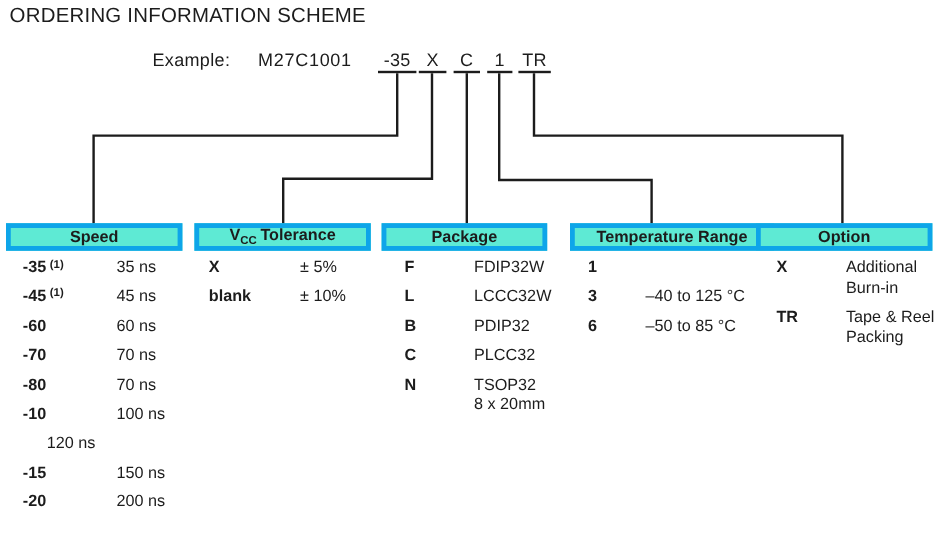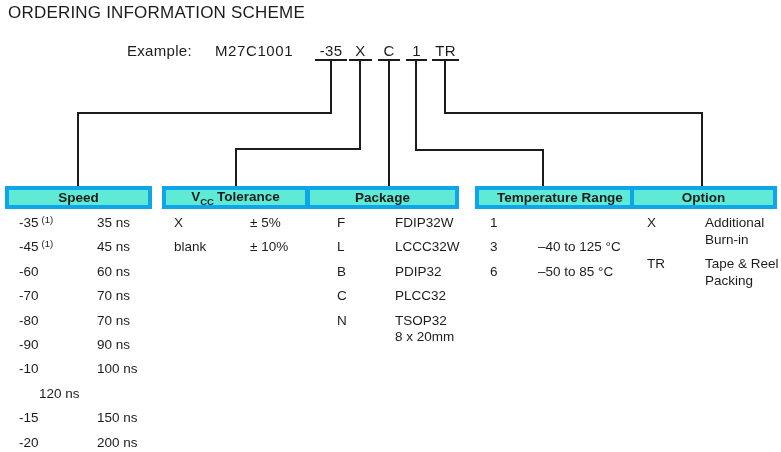--- a/index.html
+++ b/index.html
@@ -22,34 +22,34 @@
   #seg-3{left:406px;width:21px}
   #seg-4{left:432px;width:27px}
   .connectors{position:absolute;left:0;top:0;}
   .box{
     position:absolute;top:186px;height:23px;border:4px solid #0ea5e9;box-sizing:border-box;
     display:flex;align-items:center;justify-content:center;
     font-weight:bold;font-size:13.5px;background:#5eead4;white-space:nowrap;
   }
   #box-speed{left:5px;width:147px}
   #box-vcc{left:162px;width:147px}
-  #box-package{left:306px;width:153px}
+  #box-package{left:318px;width:138px}
   #box-temp{left:475px;width:170px}
   #box-option{left:630px;width:147px}
   .subcc{font-size:9.5px;}
   .hrest{margin-left:3px;}
   .col-list{position:absolute;top:211px;font-size:13.5px;}
   #list-speed{left:5px;width:150px;padding-left:14px;}
   #list-vcc{left:162px;width:150px;padding-left:12px;}
   #list-package{left:318px;width:150px;padding-left:19px;}
   #list-temp{left:475px;width:150px;padding-left:15px;}
   #list-option{left:630px;width:150px;padding-left:17px;}
   .entry{display:flex;height:24.4px;line-height:24.4px;}
   .entry.multi{height:auto;line-height:16.5px;padding-top:4px;margin-bottom:4px;}
-  .entry .code{flex:0 0 auto;}
+  .entry .code{flex:0 0 auto;font-weight:bold;}
   #list-speed .code{width:58px}
   #list-vcc .code{width:56px}
   #list-package .code{width:38px}
   #list-temp .code{width:28px}
   #list-option .code{width:38px}
   .entry .value{white-space:pre-line;margin-left:20px;}
   .fnote{font-size:9.5px;position:relative;top:-4px;margin-left:3px;vertical-align:baseline;}
 </style>
 </head>
 <body>
@@ -104,24 +104,20 @@
         <span class="code">-60</span>
         <span class="value">60 ns</span>
       </div>
       <div class="entry">
         <span class="code">-70</span>
         <span class="value">70 ns</span>
       </div>
       <div class="entry">
         <span class="code">-80</span>
         <span class="value">70 ns</span>
-      </div>
-      <div class="entry">
-        <span class="code">-90</span>
-        <span class="value">90 ns</span>
       </div>
       <div class="entry">
         <span class="code">-10</span>
         <span class="value">100 ns</span>
       </div>
       <div class="entry">
         <span class="value">120 ns</span>
       </div>
       <div class="entry">
         <span class="code">-15</span>

